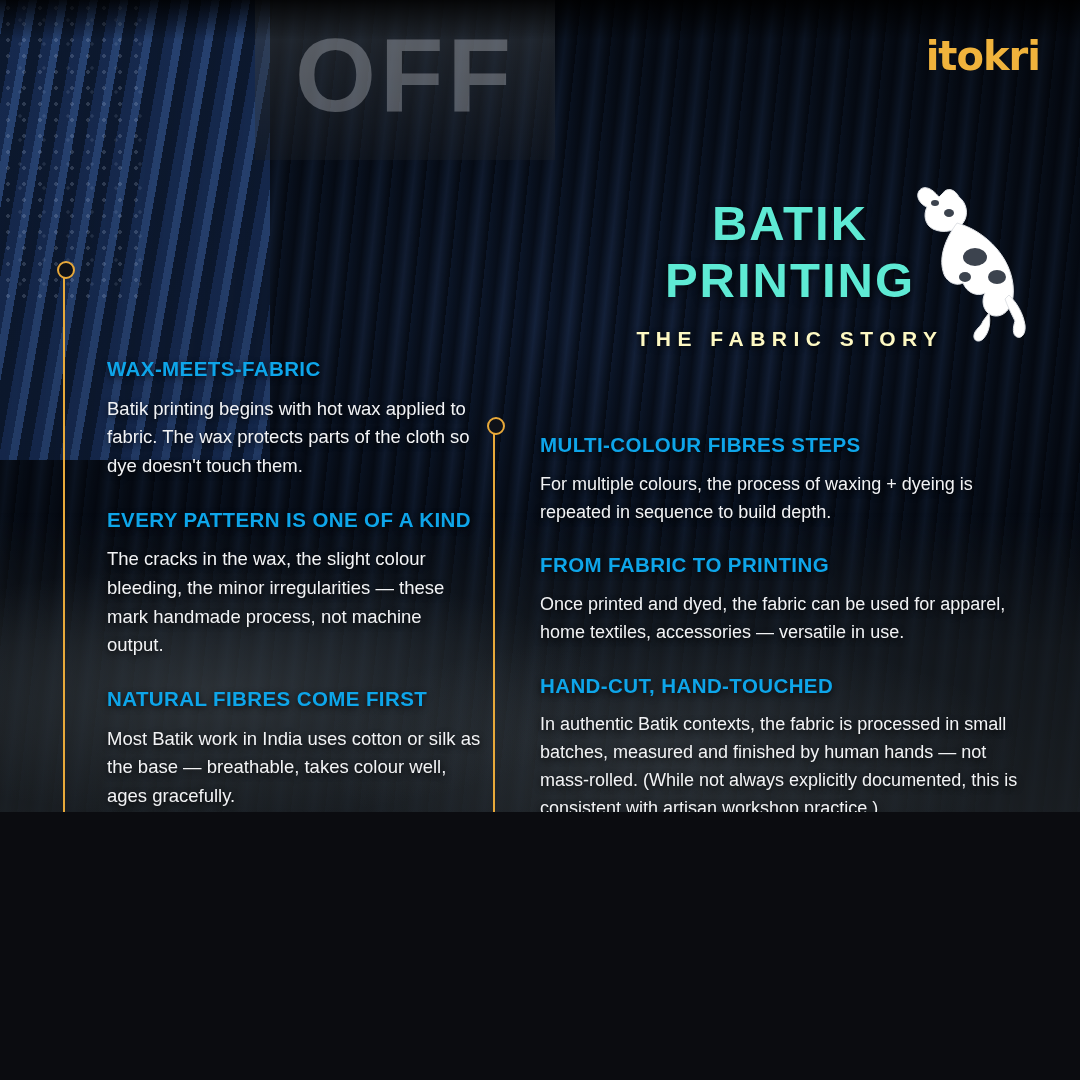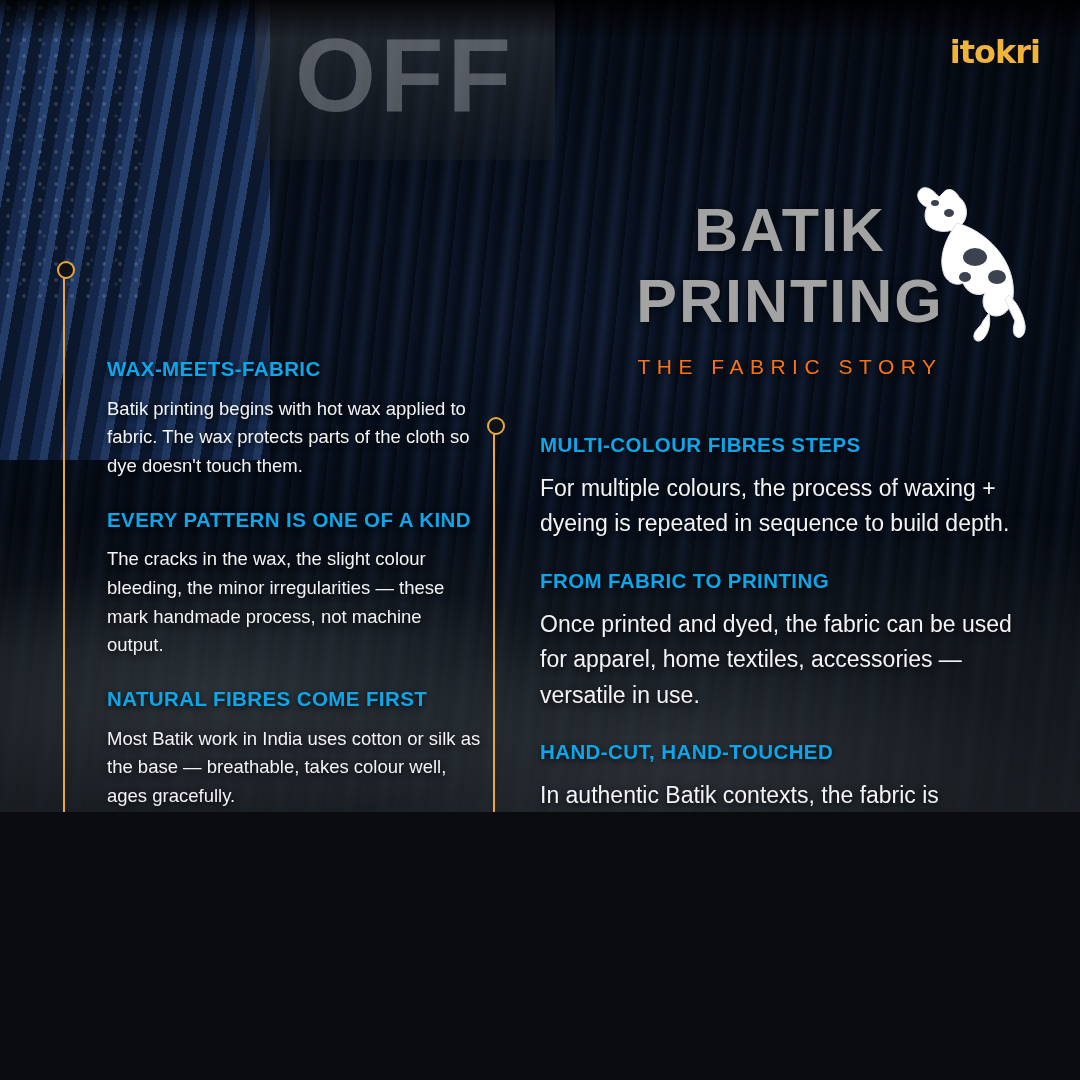--- a/index.html
+++ b/index.html
@@ -83,50 +83,50 @@
     height: 40px;
     background: linear-gradient(180deg, rgba(0,0,0,0.85), rgba(0,0,0,0));
   }
 
   
   .logo {
     position: absolute;
     right: 40px;
     top: 36px;
     color: #f0b33c;
-    font-size: 32px;
+    font-size: 40px;
     font-weight: 700;
     letter-spacing: -1px;
     font-family: "DejaVu Sans", sans-serif;
     line-height: 1;
     display: flex;
     align-items: center;
   }
 
   
   .headline {
     position: absolute;
     left: 560px;
     top: 195px;
     width: 460px;
     text-align: center;
   }
   .headline .t1, .headline .t2 {
-    color: #a3a3a3;
-    font-size: 61px;
+    color: #5eead4;
+    font-size: 49px;
     font-weight: 800;
     letter-spacing: 2px;
     line-height: 1.16;
     text-shadow: 0 2px 8px rgba(0,0,0,0.6);
   }
   .headline .sub {
     margin-top: 18px;
-    color: #f97316;
+    color: #fef9c3;
     font-size: 21px;
-    font-weight: 400;
+    font-weight: 700;
     letter-spacing: 6.5px;
     text-shadow: 0 2px 6px rgba(0,0,0,0.7);
   }
   .cow {
     position: absolute;
     left: 345px;
     top: -18px;
     width: 130px;
     height: 180px;
     pointer-events: none;
@@ -170,21 +170,21 @@
     text-shadow: 0 2px 6px rgba(0,0,0,0.75);
   }
   .item p {
     margin: 0;
     font-size: 18.5px;
     line-height: 1.55;
     color: #f2f3f5;
     text-shadow: 0 2px 6px rgba(0,0,0,0.8);
   }
   .col-right .item h3 { font-size: 20.5px; }
-  .col-right .item p { font-size: 23px; }
+  .col-right .item p { font-size: 18px; }
 </style>
 </head>
 <body>
 
 <div class="canvas">
 
   <div class="bg"></div>
   <div class="bg-cloth-left"></div>
   <div class="bg-pattern-left"></div>
   <div class="bg-sign">OFF</div>

